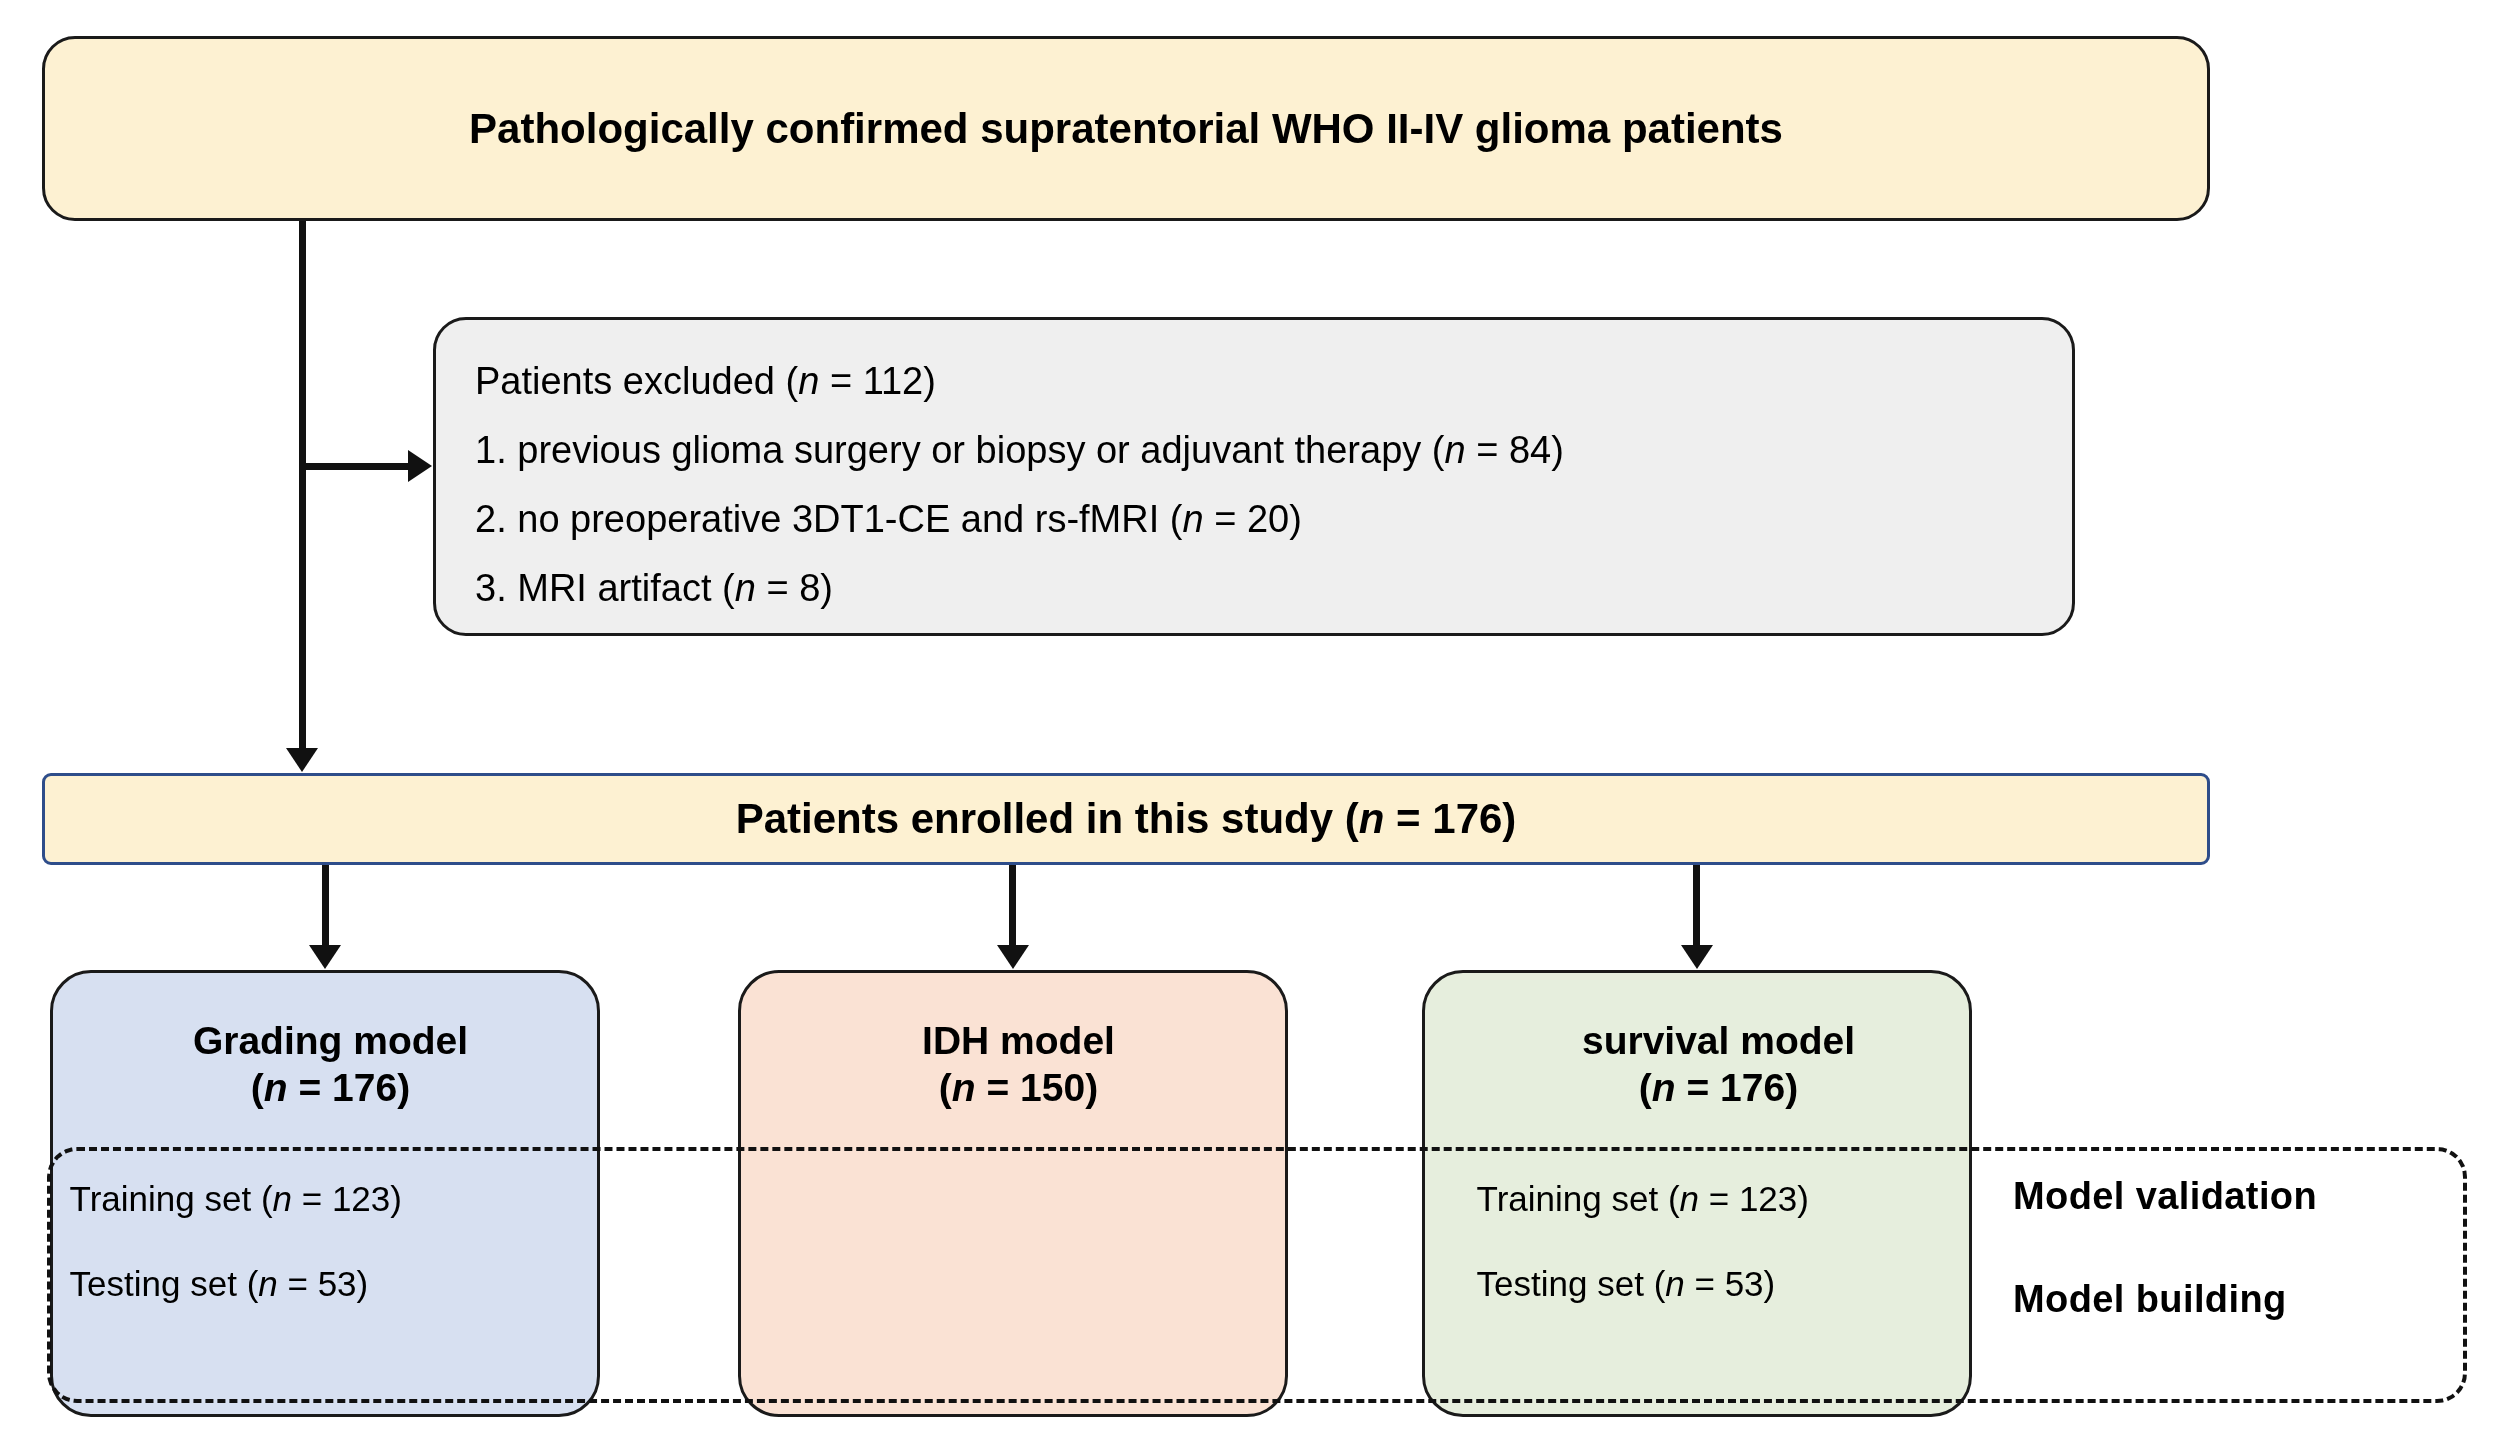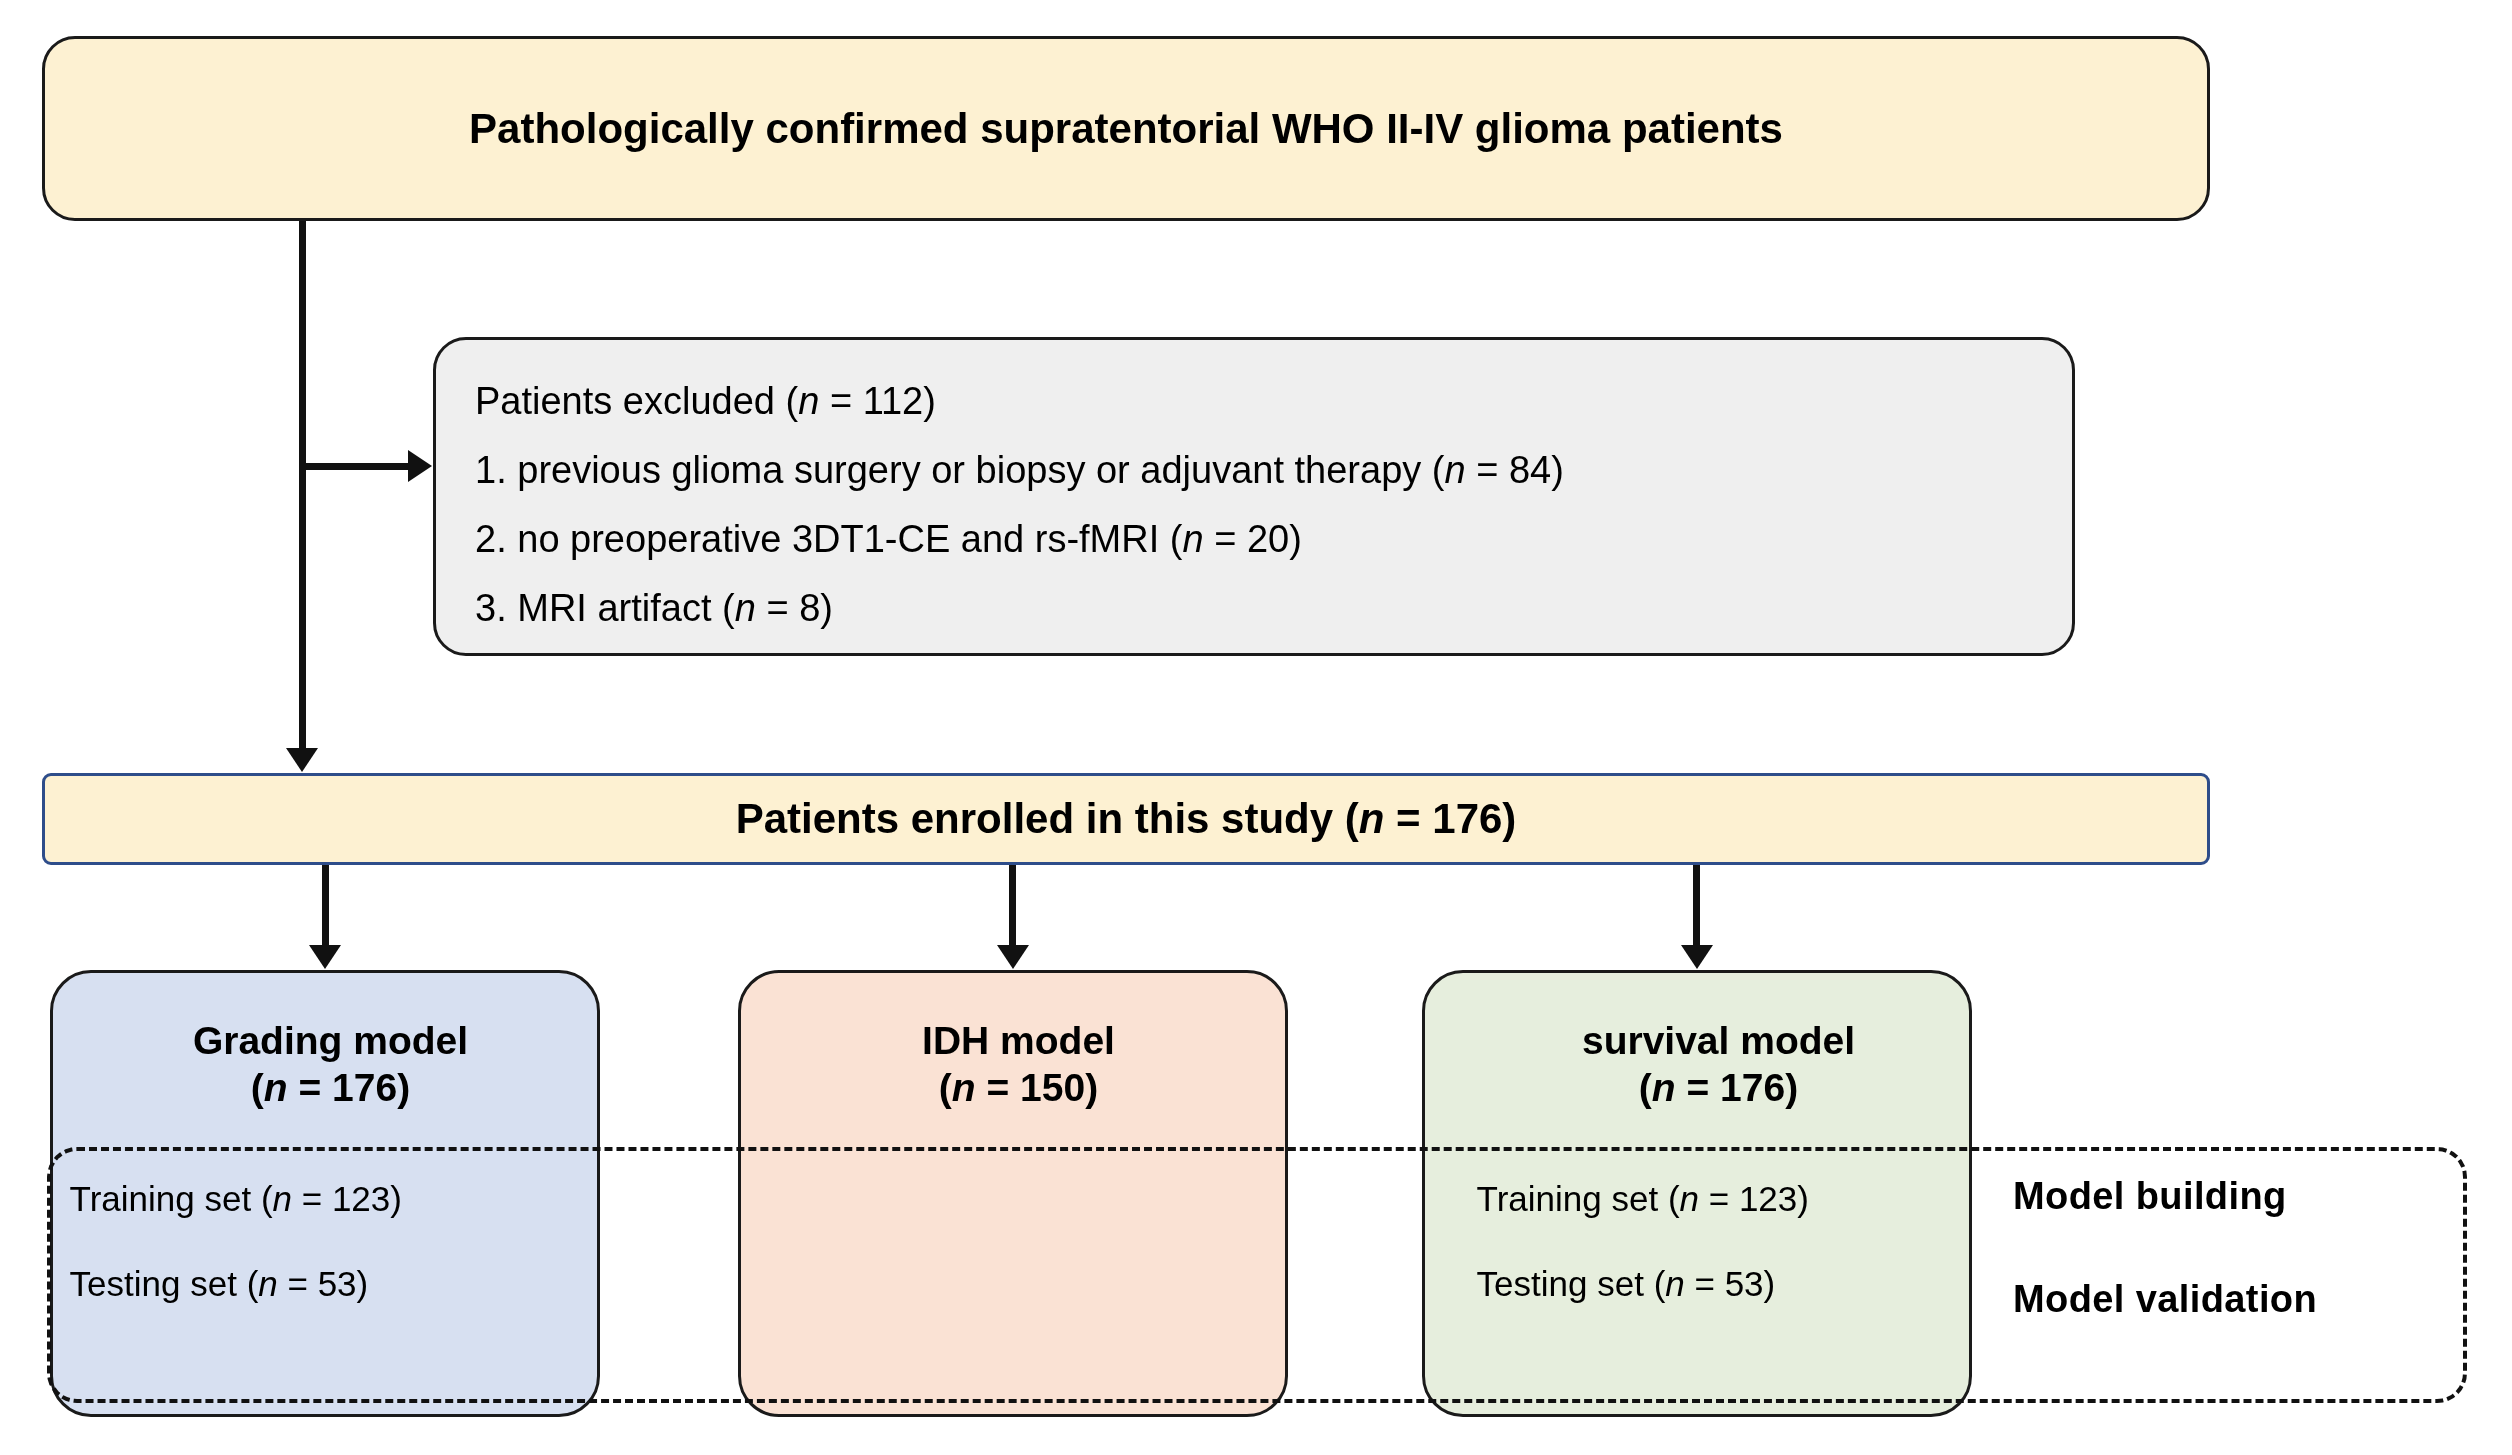--- a/index.html
+++ b/index.html
@@ -42,21 +42,21 @@
     font-size: 42px;
     font-weight: bold;
     line-height: 1.22;
     white-space: nowrap;
     text-align: center;
   }
 
   
   #excluded-box {
     left: 433px;
-    top: 337px;
+    top: 317px;
     width: 1642px;
     height: 319px;
     background: #efefef;
     border: 3.8px solid #1a1a1a;
     border-radius: 33px;
     box-sizing: border-box;
     padding: 27px 0 0 39px;
   }
   .excluded-line {
     font-size: 38px;
@@ -241,18 +241,18 @@
     </div>
     <div class="model-sets">
       <div class="set-line">Training set (<i>n</i> = 123)</div>
       <div class="set-line">Testing set (<i>n</i> = 53)</div>
     </div>
   </div>
 
   <div class="abs" id="dashed-region"></div>
 
   <div class="abs" id="stage-labels">
+    <div class="stage-label">Model  validation</div>
     <div class="stage-label">Model  building</div>
-    <div class="stage-label">Model  validation</div>
   </div>
 
 </div>
 
 
 </body></html>

